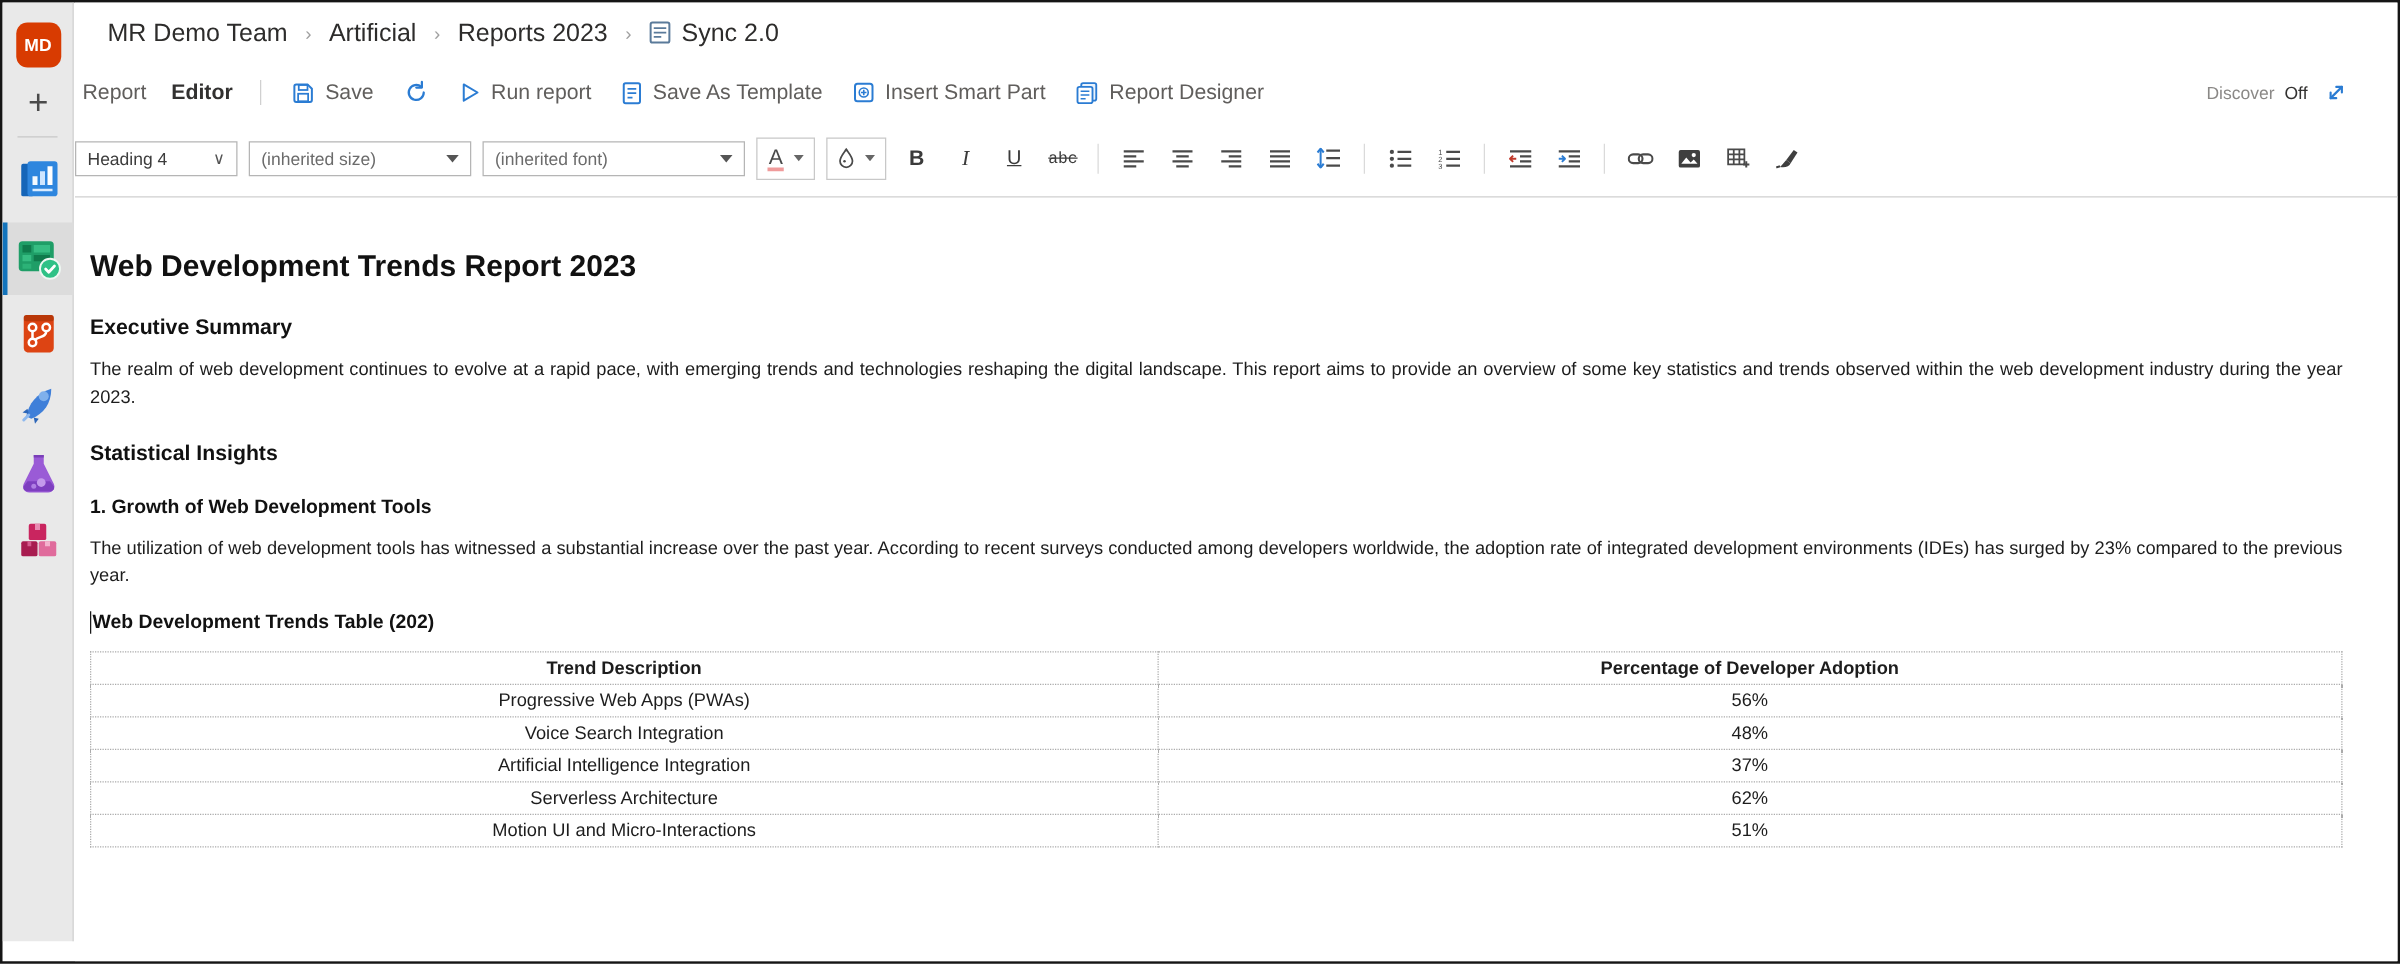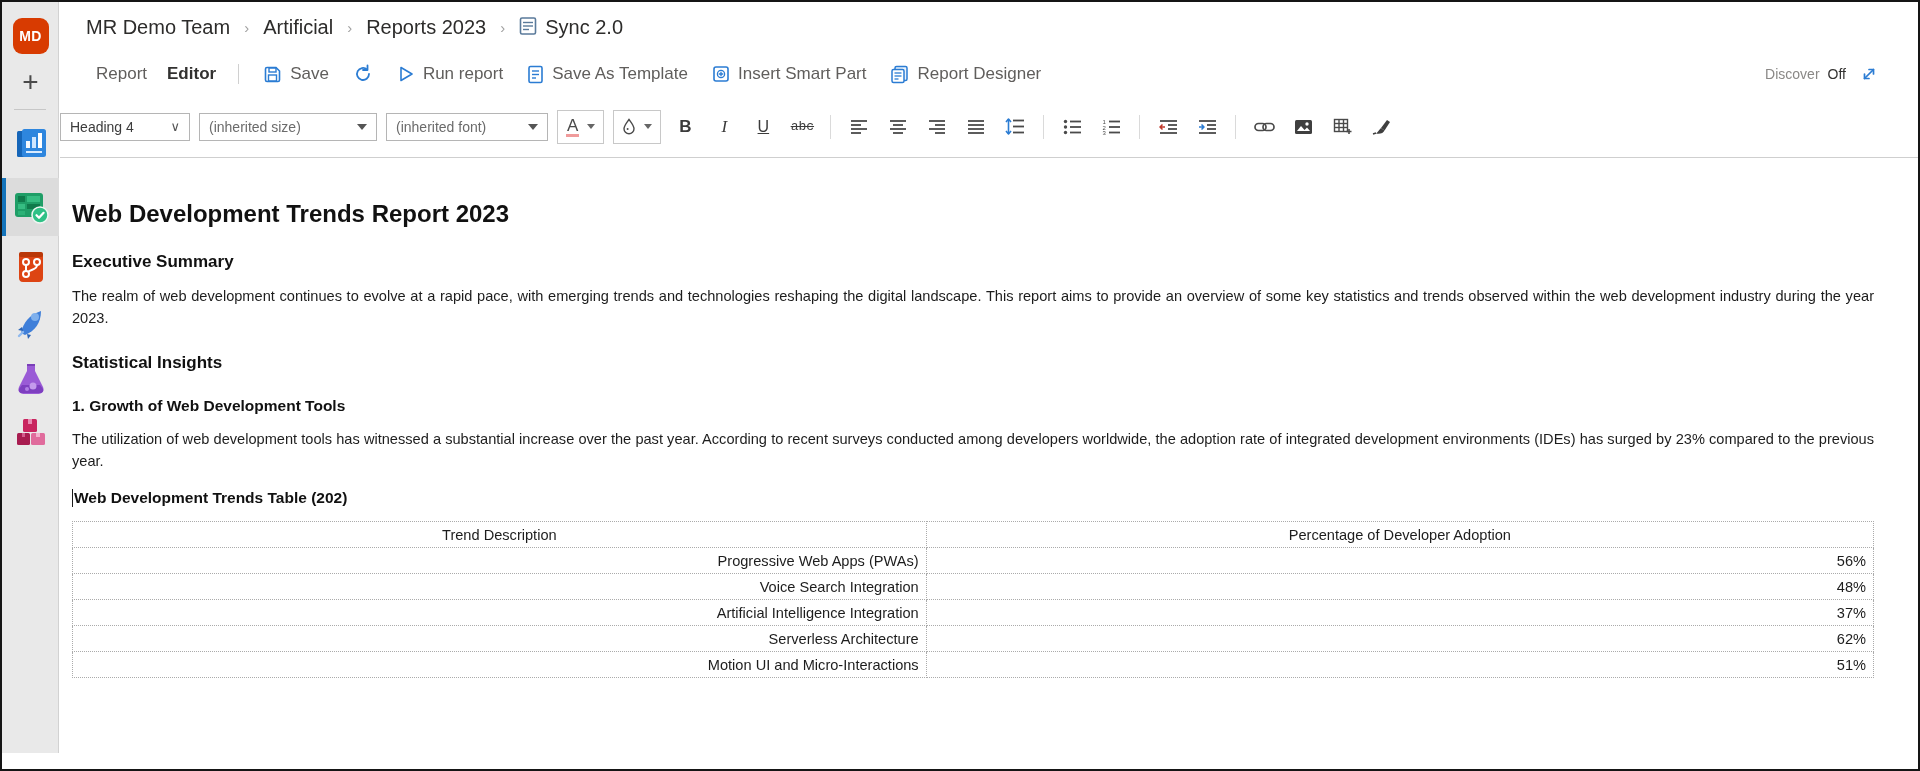--- a/index.html
+++ b/index.html
@@ -24,36 +24,36 @@
   .app-6 { top:410px; height:42px; }
 
   
   .main { position:absolute; left:58px; top:0; right:0; bottom:0; background:#fff; }
 
   .breadcrumb-row { height:50px; display:flex; align-items:center; padding-left:26px; gap:14px; }
   .crumb { font-size:20px; color:#2d2c2b; cursor:pointer; }
   .crumb-sep { color:#a0a0a0; font-size:15px; }
   .crumb-current { display:flex; align-items:flex-start; gap:8px; }
 
-  .action-row { height:44px; display:flex; align-items:center; padding-left:30px; gap:8px; }
+  .action-row { height:44px; display:flex; align-items:center; gap:8px; }
   .tab { font-size:17px; color:#605e5c; cursor:pointer; padding:2px 6px; }
   .tab.active { color:#323130; font-weight:bold; }
   .vdiv { width:1px; height:20px; background:#d0d0d0; margin:0 8px; }
   .act-btn { display:flex; align-items:center; gap:8px; font-size:17px; color:#605e5c; cursor:pointer; padding:2px 8px; }
   .discover { margin-left:auto; display:flex; align-items:center; gap:8px; padding-right:34px; }
   .discover-label { font-size:14px; color:#8a8886; }
   .discover-state { font-size:14px; color:#323130; }
 
   
   .fmt-row { height:61px; display:flex; align-items:center; gap:9px; }
   .select { height:28px; border:1px solid #b5b5b5; background:#fff; display:flex; align-items:center;
             justify-content:space-between; padding:0 9px; font-size:14px; color:#6b6b6b; cursor:pointer; }
   .select.style { width:130px; color:#3c3c3c; }
   .select.size  { width:178px; }
-  .select.font  { width:162px; }
+  .select.font  { width:210px; }
   .chev { font-size:13px; color:#555; }
   .tri { width:0; height:0; border-left:5px solid transparent; border-right:5px solid transparent; border-top:6px solid #555; }
   .color-btn { height:34px; border:1px solid #c8c8c8; display:flex; align-items:center; gap:8px; padding:0 8px; cursor:pointer; background:#fff; }
   .font-color-a { font-size:17px; color:#4a4a4a; border-bottom:3px solid #f09b9b; line-height:17px; padding:0 1px; }
   .tri-sm { width:0; height:0; border-left:4px solid transparent; border-right:4px solid transparent; border-top:5px solid #666; }
   .icon-btn { width:30px; height:30px; display:flex; align-items:center; justify-content:center; cursor:pointer; border-radius:2px; }
   .fmt-sep { width:1px; height:24px; background:#dadada; margin:0 4px; }
   .glyph-b { font-size:17px; font-weight:bold; color:#3b3b3b; }
   .glyph-i { font-size:17px; font-style:italic; font-family:"Liberation Serif", serif; color:#3b3b3b; }
   .glyph-u { font-size:16px; text-decoration:underline; color:#3b3b3b; }
@@ -64,22 +64,22 @@
              padding:28px 44px 0 12px; overflow:hidden; }
   .doc-h1 { font-size:24px; font-weight:bold; color:#111; margin:14px 0 16px; }
   .doc-h2 { font-size:17px; font-weight:bold; color:#111; margin:24px 0 12px; }
   .doc-h3 { font-size:15.5px; font-weight:bold; color:#111; margin:24px 0 10px; }
   .doc-p  { font-size:14.6px; line-height:21.5px; color:#1d1d1d; text-align:justify; margin:14px 0; }
   .doc-h4 { font-size:15.5px; font-weight:bold; color:#111; margin:17px 0 14px; display:flex; align-items:center; }
   .caret { display:inline-block; width:1px; height:18px; background:#1a1a1a; margin-right:1px; }
 
   table.doc-table { width:100%; border-collapse:collapse; margin-top:4px; }
   .doc-table th, .doc-table td { border:1px dotted #ababab; height:26px; font-size:14.6px; color:#1d1d1d; padding:1px 7px; }
-  .doc-table th { font-weight:normal; text-align:center; }
-  .doc-table td { text-align:right; }
+  .doc-table th { font-weight:bold; text-align:center; }
+  .doc-table td { text-align:center; }
   .col-trend { width:47.4%; }
 
   svg { display:block; }
 </style>
 </head>
 <body>
 
 <div class="window">
 
   <div class="sidebar">

